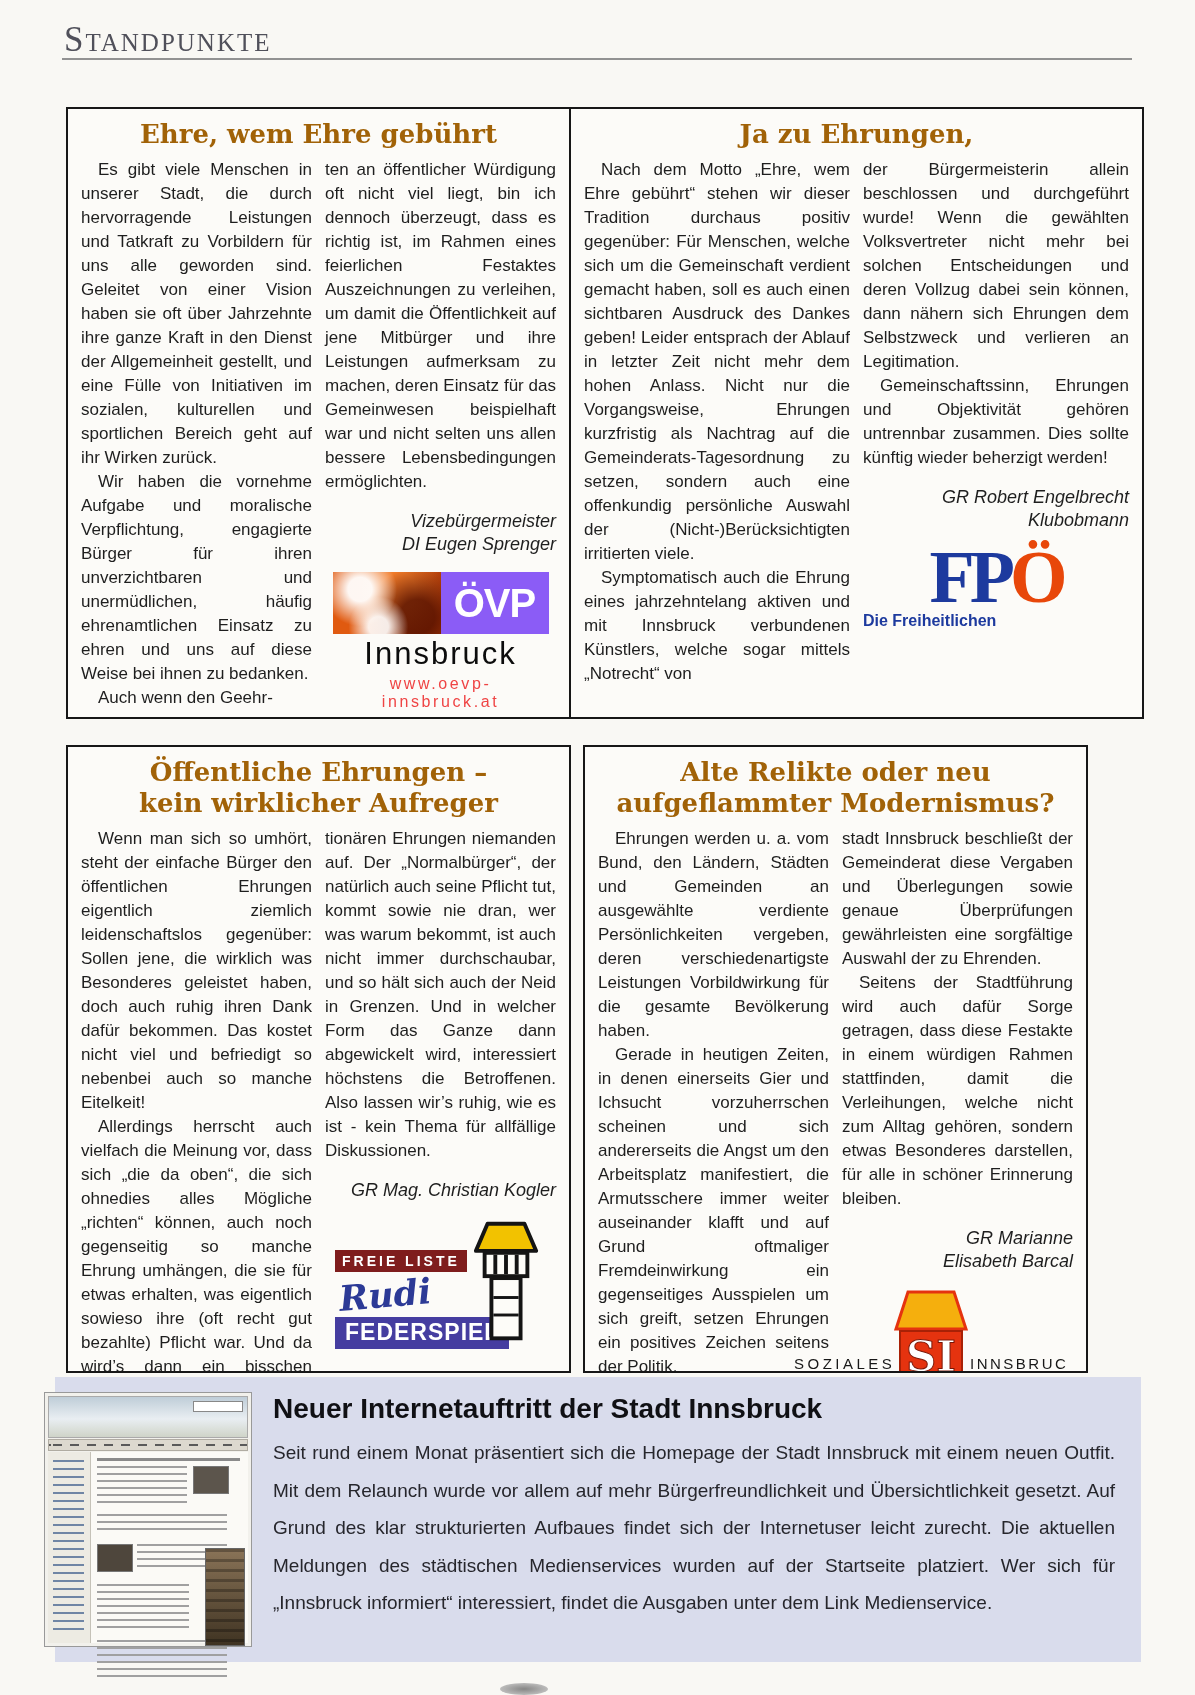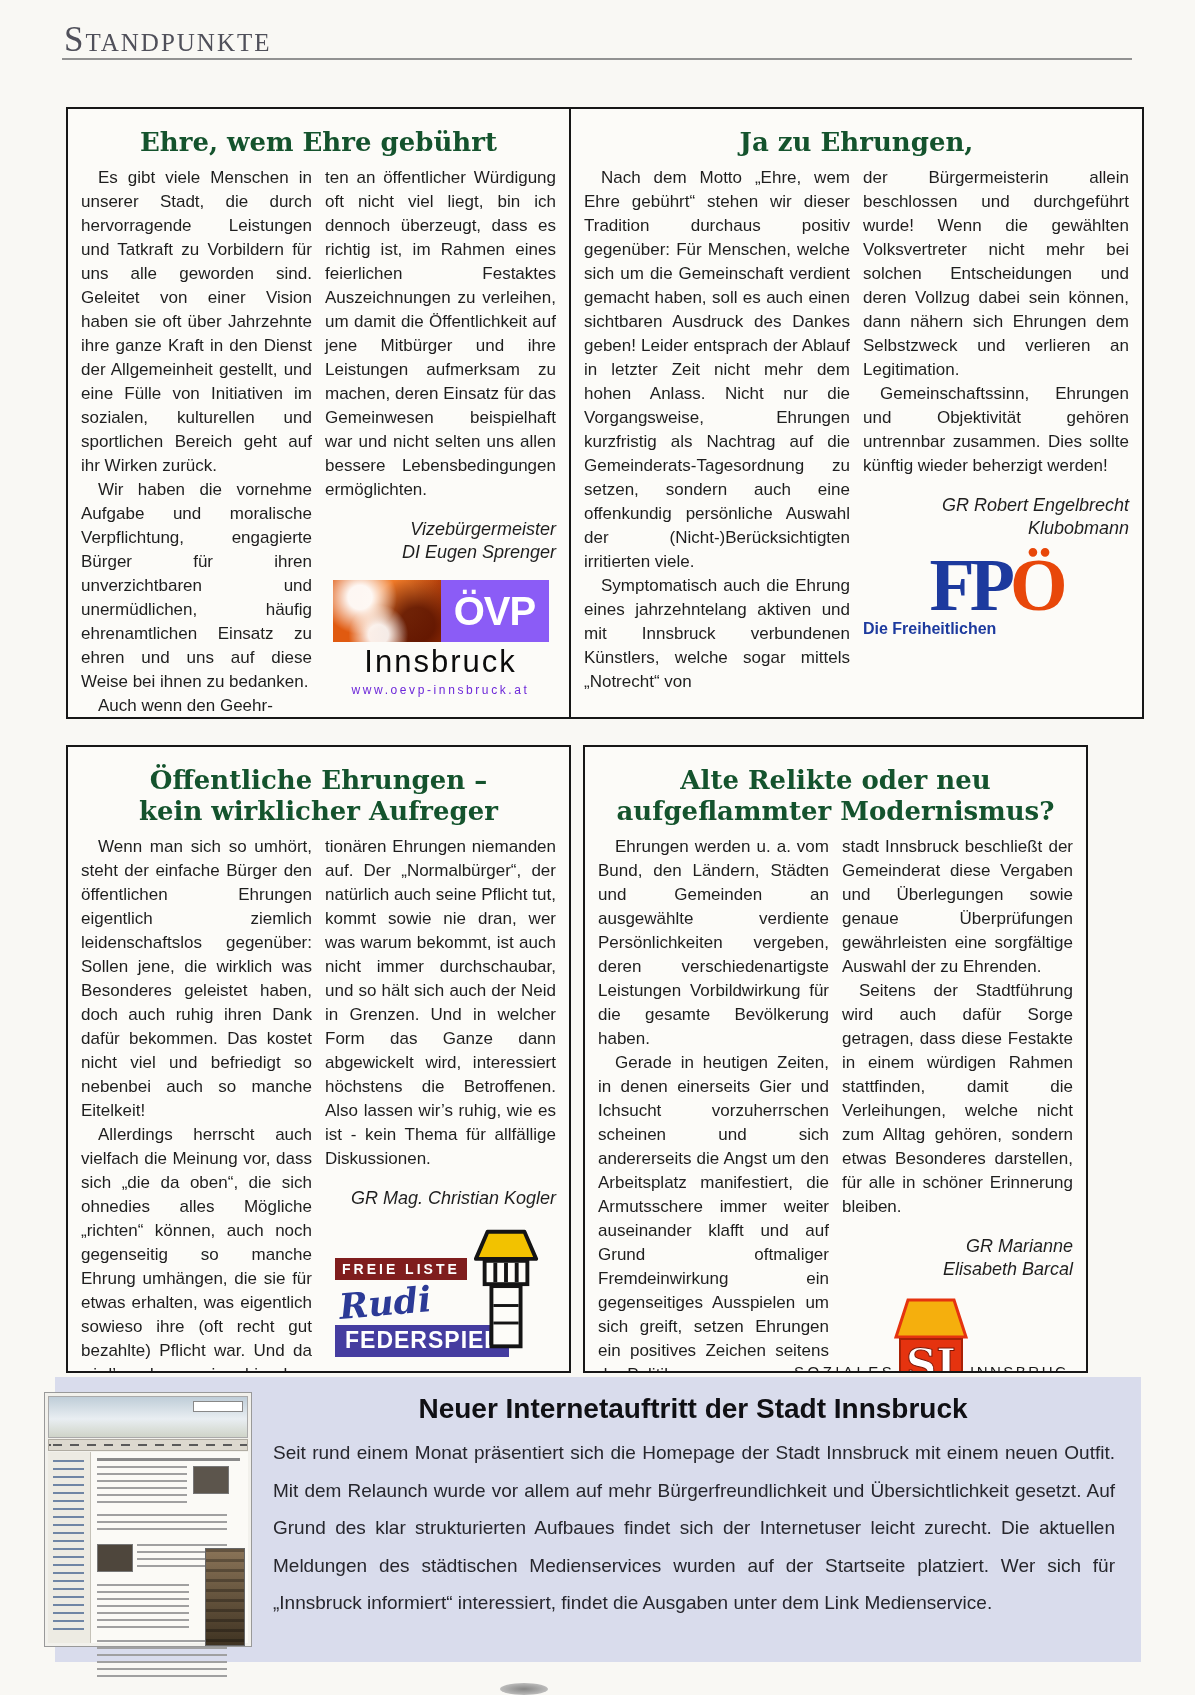--- a/index.html
+++ b/index.html
@@ -21,21 +21,21 @@
     position:absolute; background:#fcfbf8; border:2px solid #171717;
     padding:8px 13px 10px; box-sizing:border-box; overflow:hidden;
   }
   #box1{left:66px; top:107px; width:505px; height:612px;}
   #box2{left:569px; top:107px; width:575px; height:612px;}
   #box3{left:66px; top:745px; width:505px; height:628px;}
   #box4{left:583px; top:745px; width:505px; height:628px;}
 
   .title{
     font-family:"DejaVu Serif", serif; font-weight:bold; text-align:center;
-    font-size:26px; line-height:31px; margin:10px 0 8px; color:#14532d;
+    font-size:26px; line-height:31px; margin:2px 0 8px; color:#a16207;
   }
   .tline{display:block;}
   .cols{display:flex; gap:13px;}
   .col{flex:1; min-width:0;}
   .para{
     margin:0; font-size:17px; line-height:24px; text-align:justify;
     color:#1e1e1e; hyphens:auto; -webkit-hyphens:auto;
   }
   .para.indent{ text-indent:17px; }
   .signature{
@@ -53,21 +53,21 @@
       radial-gradient(circle at 42% 88%, rgba(255,255,255,.9) 0 12%, rgba(255,255,255,0) 36%),
       radial-gradient(circle at 78% 72%, rgba(88,18,0,.85) 0 18%, rgba(88,18,0,0) 52%),
       radial-gradient(circle at 58% 30%, #f07a28 0 26%, rgba(240,122,40,0) 66%),
       linear-gradient(115deg, #e05a10 40%, #b03a08 78%);
   }
   .oevp-black{
     width:50%; background:#8b5cf6; color:#fff; display:flex; align-items:center; justify-content:center;
     font-weight:bold; font-size:40px; letter-spacing:-1px;
   }
   .oevp-city{ font-size:31px; letter-spacing:2px; color:#0c0c0c; margin-top:2px; text-align:center; }
-  .oevp-url{ font-size:12px; letter-spacing:2.6px; color:#6d28d9; text-align:center; margin-top:3px; }
+  .oevp-url{ font-size:16px; letter-spacing:2.6px; color:#ef4444; text-align:center; margin-top:3px; }
 
   
   .fpo-logo{ margin-top:12px; text-align:center; }
   .fpo-word{ font-family:Liberation Serif, serif; font-weight:bold; font-size:74px; line-height:66px; letter-spacing:-5px;text-align:center; }
   .fpo-fp{ color:#1d3a9e; }
   .fpo-oe{ color:#e8470a; }
   .fpo-tagline{ font-weight:bold; color:#1d3a9e; font-size:16px; margin-top:2px; text-align:left; }
 
   
   .fed-logo{ position:relative; width:205px; height:130px; margin:14px 0 0 10px; }
@@ -86,21 +86,21 @@
   .fed-tower{ position:absolute; right:0; top:0; width:68px; height:130px; z-index:2; }
 
   
   .si-logo{ margin:16px 0 0 -48px; width:274px; }
 
   
   .footer-panel{
     position:absolute; left:55px; top:1377px; width:1086px; height:285px;
     background:#d9dcec; overflow:visible;
   }
-  .f-title{ margin:16px 28px 0 218px; text-align:center; font-weight:bold; font-size:28px; color:#101014; }
+  .f-title{ margin:16px 28px 0 218px; text-align:left; font-weight:bold; font-size:28px; color:#101014; }
   .f-body{ margin:9px 26px 0 218px; font-size:19px; line-height:37.5px; text-align:justify; color:#26262c; }
 
   
   .thumb{ position:absolute; left:-11px; top:15px; width:206px; height:253px; background:#f2f1ec; border:1px solid #999; }
   .thumb > div{ position:absolute; }
   .t-banner{ left:3px; top:3px; right:3px; height:40px; border:1px solid #aaa;
     background:linear-gradient(#bfcdd8 0%, #e9eef2 55%, #cfd4c8 100%); }
   .t-search{ right:8px; top:8px; width:48px; height:9px; background:#fff; border:1px solid #888; }
   .t-nav{ left:3px; top:46px; right:3px; height:10px; background:#ddd9cf; border:1px solid #b0aca2;
     background-image:repeating-linear-gradient(90deg, #5a5a5a 0 9px, rgba(0,0,0,0) 9px 17px);

